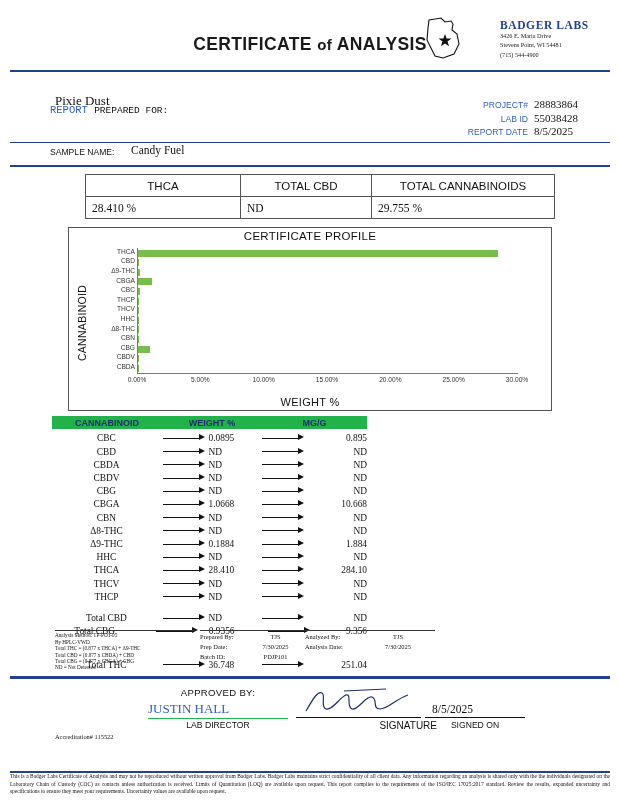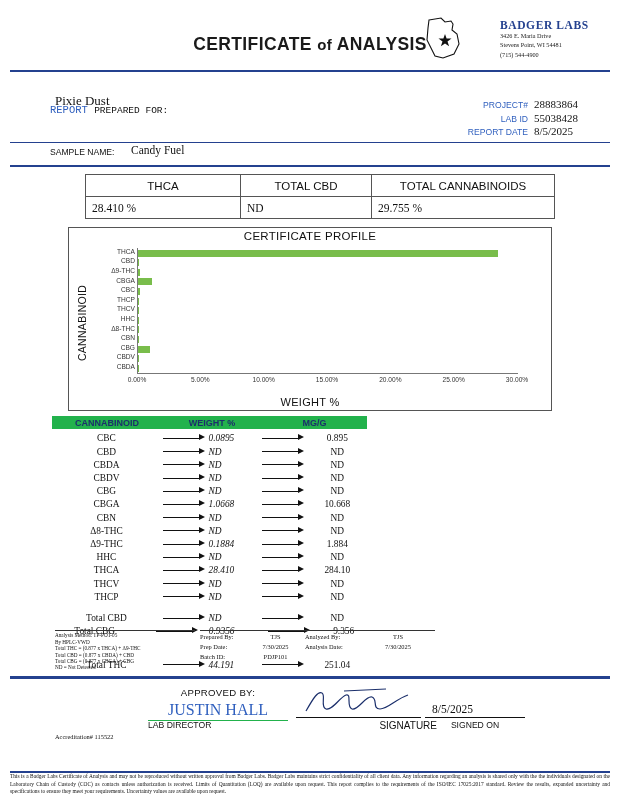--- a/index.html
+++ b/index.html
@@ -161,24 +161,24 @@
   }
   .rc-arrow:after{
     content:"";position:absolute;left:2px;top:6px;width:38px;height:1px;background:#111;
   }
   .rc-arrow:before{
     content:"";position:absolute;left:38px;top:2.5px;
     border-left:6px solid #111;border-top:3.5px solid transparent;border-bottom:3.5px solid transparent;
   }
   .rc-val{
     width:52px;text-align:left;
-    font-family:"Liberation Serif", serif;font-size:9.4px;color:#111;font-style:italic;
+    font-family:"Liberation Serif", serif;font-size:9.4px;color:#111;
   }
   .rc-val2{
-    width:60px;text-align:center;
+    width:60px;text-align:right;
     font-family:"Liberation Serif", serif;font-size:9.4px;color:#111;
   }
 
   
   .method-wrap{position:relative;margin:2px 0 0 0;height:42px;}
   .method-box{
     position:absolute;left:55px;top:0;width:140px;
     border-top:1px solid #333;padding-top:1px;
   }
   .method-line{font-size:5.2px;line-height:6.4px;color:#111;font-family:"Liberation Serif", serif;}
@@ -194,26 +194,26 @@
   .an-k{width:56px;}
 
   
   .approve{position:relative;height:62px;margin-top:6px;}
   .appr-label{
     position:absolute;left:148px;top:2px;width:140px;text-align:center;
     font-family:"Liberation Sans", sans-serif;font-size:9.6px;color:#111;
     letter-spacing:.3px;
   }
   .appr-name{
-    position:absolute;left:148px;top:16px;width:140px;text-align:center;
-    font-family:"Liberation Serif", serif;font-size:16px;color:#2f5fbe;
+    position:absolute;left:148px;top:16px;width:140px;
+    font-family:"Liberation Serif", serif;font-size:13px;color:#2f5fbe;
     border-bottom:1.6px solid #22b24c;padding-bottom:1px;
   }
   .appr-title{
-    position:absolute;left:148px;top:35px;width:140px;
+    position:absolute;left:148px;top:35px;width:140px;text-align:center;
     font-family:"Liberation Sans", sans-serif;font-size:8.6px;color:#111;
   }
   .sig-line{
     position:absolute;left:296px;top:32px;width:125px;border-bottom:1px solid #111;
   }
   .sig-label{
     position:absolute;left:312px;top:35px;width:125px;text-align:right;
     font-family:"Liberation Sans", sans-serif;font-size:10px;color:#111;
   }
   .sig-img{position:absolute;left:300px;top:2px;width:115px;height:30px;}
@@ -497,21 +497,21 @@
         <div class="res-row" style="top: 208.3px; gap: 17px;">
           <div class="rc-name">Total CBG</div>
           <div class="rc-arrow"></div>
           <div class="rc-val">0.9356</div>
           <div class="rc-arrow"></div>
           <div class="rc-val2">9.356</div>
         </div>
         <div class="res-row" style="top: 205px; margin-top: 37px;">
           <div class="rc-name">Total THC</div>
           <div class="rc-arrow"></div>
-          <div class="rc-val">44.191</div>
+          <div class="rc-val">36.748</div>
           <div class="rc-arrow"></div>
           <div class="rc-val2">251.04</div>
         </div>
       </div>
   </div>
 
   <div class="method-wrap">
     <div class="method-box" id="method-box">
         <div class="method-line">Analysis Method: TP-POT-05</div>
         <div class="method-line">By HPLC-VWD</div>

